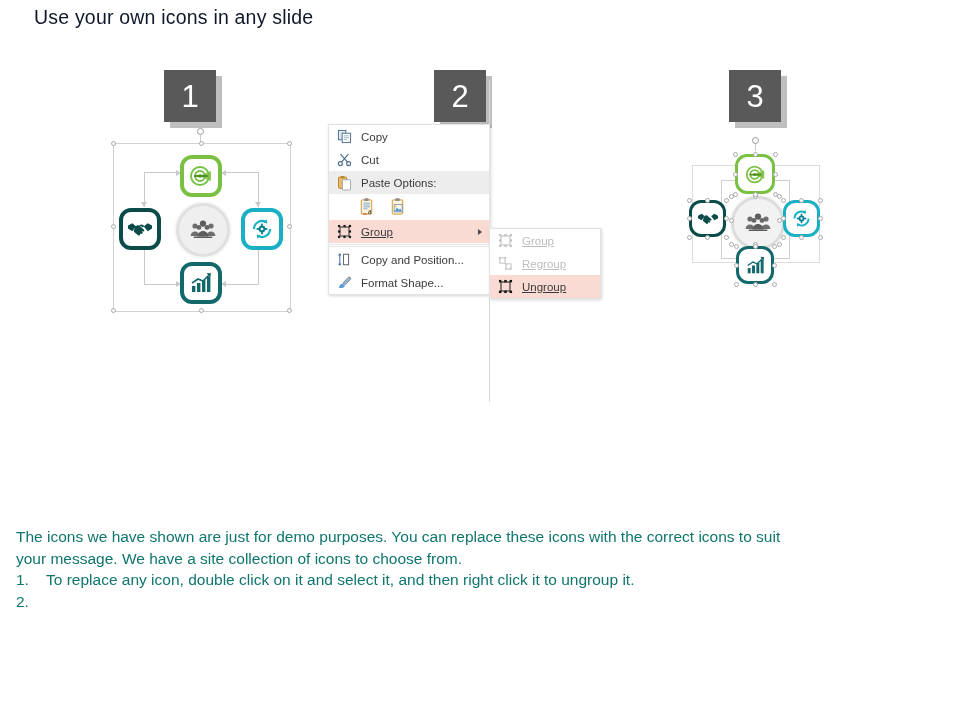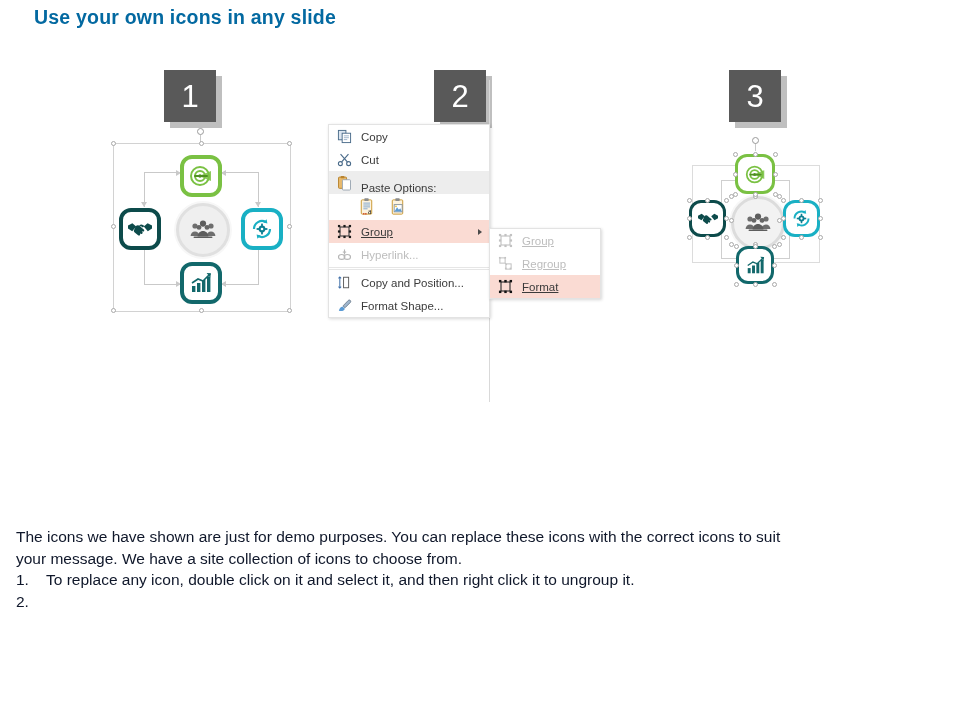--- a/index.html
+++ b/index.html
@@ -6,21 +6,21 @@
   body{
     width:960px;height:720px;background:#ffffff;
     font-family:"Liberation Sans", sans-serif;
     color:#404040; overflow:hidden; position:relative;
   }
   .stage{position:absolute;left:0;top:0;width:960px;height:720px;}
 
   
   .title{
     position:absolute;left:34px;top:6px;
-    font-size:19.5px;color:#0369a1;font-weight:700;letter-spacing:.2px;
+    font-size:19.5px;color:#0f172a;font-weight:400;letter-spacing:.2px;
     white-space:nowrap;
   }
 
   
   .badge-wrap{position:absolute;width:56px;height:56px;}
   .badge-shadow{
     position:absolute;left:6px;top:6px;width:52px;height:52px;
     background:#bfbfbf;
   }
   .badge-box{
@@ -71,21 +71,21 @@
     box-shadow:1px 1px 3px rgba(0,0,0,.16);
     width:160px;
   }
   .ctx-row{
     position:relative;height:23px;display:flex;align-items:center;
     font-size:11.5px;color:#3b3b3b;padding-left:32px;box-sizing:border-box;
     white-space:nowrap;
   }
   .ctx-row.disabled{color:#bdbdbd;}
   .ctx-row.hl{background:#fadbd3;}
-  .ctx-row.paste-head{background:#ededed;font-weight:400;color:#3b3b3b;align-items:flex-end;}
+  .ctx-row.paste-head{background:#ededed;font-weight:400;color:#3b3b3b;}
   .ctx-ico{
     position:absolute;left:6px;top:50%;transform:translateY(-50%);
     width:18px;height:18px;display:flex;align-items:center;justify-content:center;
   }
   .ctx-arrow{
     position:absolute;right:7px;top:50%;transform:translateY(-50%);
     width:0;height:0;border-left:4px solid #4a4a4a;
     border-top:3.5px solid transparent;border-bottom:3.5px solid transparent;
   }
   .ctx-arrow.dim{border-left-color:#c4c4c4;}
@@ -101,21 +101,21 @@
     position:absolute;background:#ffffff;border:1px solid #e3e3e3;
     box-shadow:1px 1px 3px rgba(0,0,0,.16);width:110px;
   }
 
   
   .menu-edge{position:absolute;width:1px;background:#d9d9d9;}
 
   
   .body-text{
     position:absolute;left:16px;top:526px;width:930px;
-    font-size:15.5px;line-height:21.5px;color:#0f172a;
+    font-size:15.5px;line-height:21.5px;color:#0f766e;
   }
   .body-text p{margin:0;}
   .list-line{display:flex;}
   .list-num{width:30px;flex:0 0 30px;}
 
   
   svg{display:block;}
 </style>
 </head>
 <body>
@@ -330,33 +330,20 @@
               <rect x="12.6" y="6.8" width="2.4" height="2.4"></rect>
           </g>
         </svg>
       </span>
       <span><span class="u">Group</span></span>
       <span class="ctx-arrow"></span>
     </div>
 
 
 
-    <div class="ctx-row disabled">
-      <span class="ctx-ico">
-        <svg width="15" height="15" viewBox="0 0 16 16">
-          <g fill="none" stroke="#b6b6b6" stroke-width="1.2">
-            <ellipse cx="5" cy="10.6" rx="3.4" ry="2.6"></ellipse>
-              <ellipse cx="11" cy="10.6" rx="3.4" ry="2.6"></ellipse>
-            <path d="M6.2 5.4 L9.8 5.4"></path>
-              <path d="M8 2.6 L8 8"></path>
-          </g>
-        </svg>
-      </span>
-      <span>Hyperlink...</span>
-    </div>
 
     <div class="ctx-sep"></div>
 
 
     <div class="ctx-sep"></div>
 
     <div class="ctx-row">
       <span class="ctx-ico">
         <svg width="15" height="15" viewBox="0 0 16 16">
           <g stroke="#3f6fa8" stroke-width="1.1" fill="none">
@@ -425,21 +412,21 @@
           <g fill="#111">
             <rect x="1" y="1" width="2.6" height="2.6"></rect>
               <rect x="12.4" y="1" width="2.6" height="2.6"></rect>
             <rect x="1" y="12.4" width="2.6" height="2.6"></rect>
               <rect x="12.4" y="12.4" width="2.6" height="2.6"></rect>
             <rect x="6.7" y="1" width="2.6" height="2.6"></rect>
               <rect x="6.7" y="12.4" width="2.6" height="2.6"></rect>
           </g>
         </svg>
       </span>
-      <span><span class="u">Format</span></span>
+      <span><span class="u">Ungroup</span></span>
     </div>
   </div>
 
   <div class="diagram" style="left:0;top:0;width:960px;height:720px;">
 
     <div class="sel-frame" style="left:692px;top:165px;width:126px;height:96px;border-color:#dcdcdc;"></div>
 
     <div class="conn" style="left:721px;top:180px;width:30px;height:30px;border-left-width:1px;border-top-width:1px;border-color:#cfcfcf;"></div>
     <div class="conn" style="left:759px;top:180px;width:30px;height:30px;border-right-width:1px;border-top-width:1px;border-color:#cfcfcf;"></div>
     <div class="conn" style="left:721px;top:228px;width:30px;height:30px;border-left-width:1px;border-bottom-width:1px;border-color:#cfcfcf;"></div>

